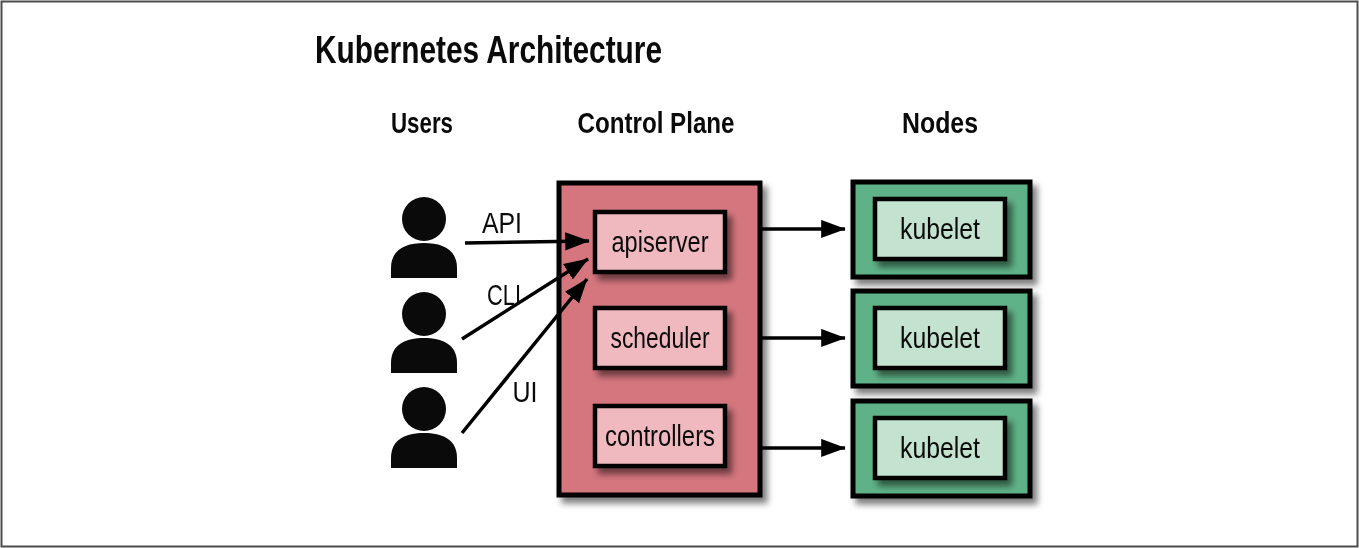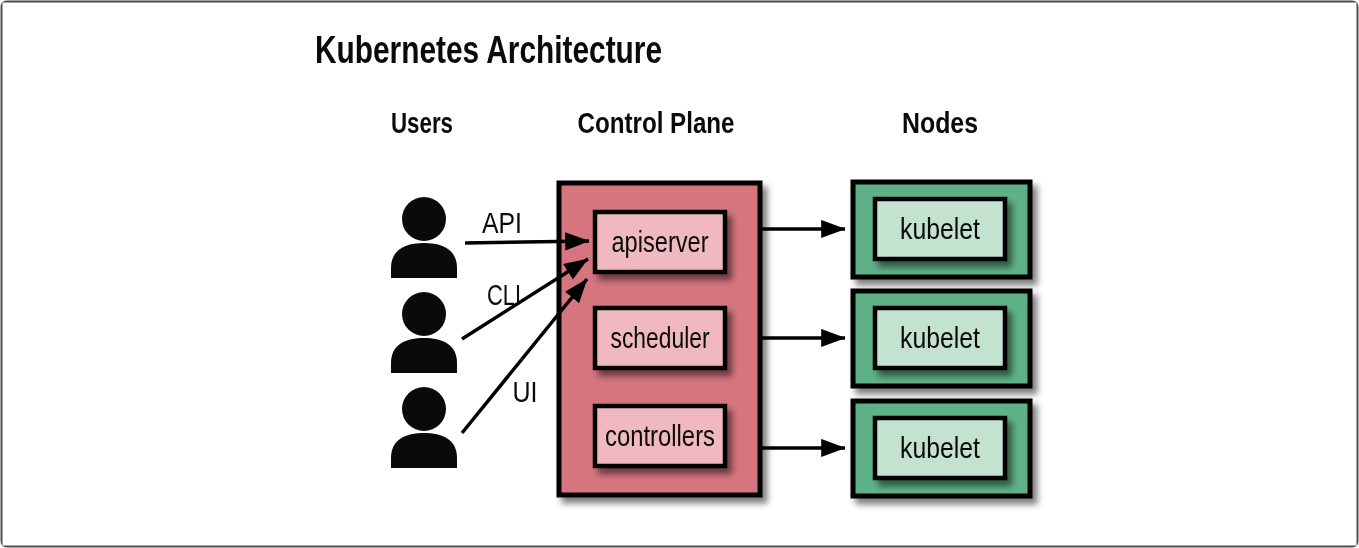--- a/index.html
+++ b/index.html
@@ -7,21 +7,20 @@
     padding: 0;
     background: #ffffff;
     font-family: "Liberation Sans", sans-serif;
   }
   .figure {
     position: relative;
     width: 1359px;
     height: 548px;
     background: #ffffff;
     overflow: hidden;
-    border-radius: 8px;
   }
   svg { display: block; }
   text {
     font-family: "Liberation Sans", sans-serif;
     fill: #0a0a0a;
   }
   .t-title   { font-size: 38px; font-weight: 700; }
   .t-header  { font-size: 29px; font-weight: 700; }
   .t-box     { font-size: 30px; font-weight: 400; }
   .t-arrowlb { font-size: 30px; font-weight: 400; }

